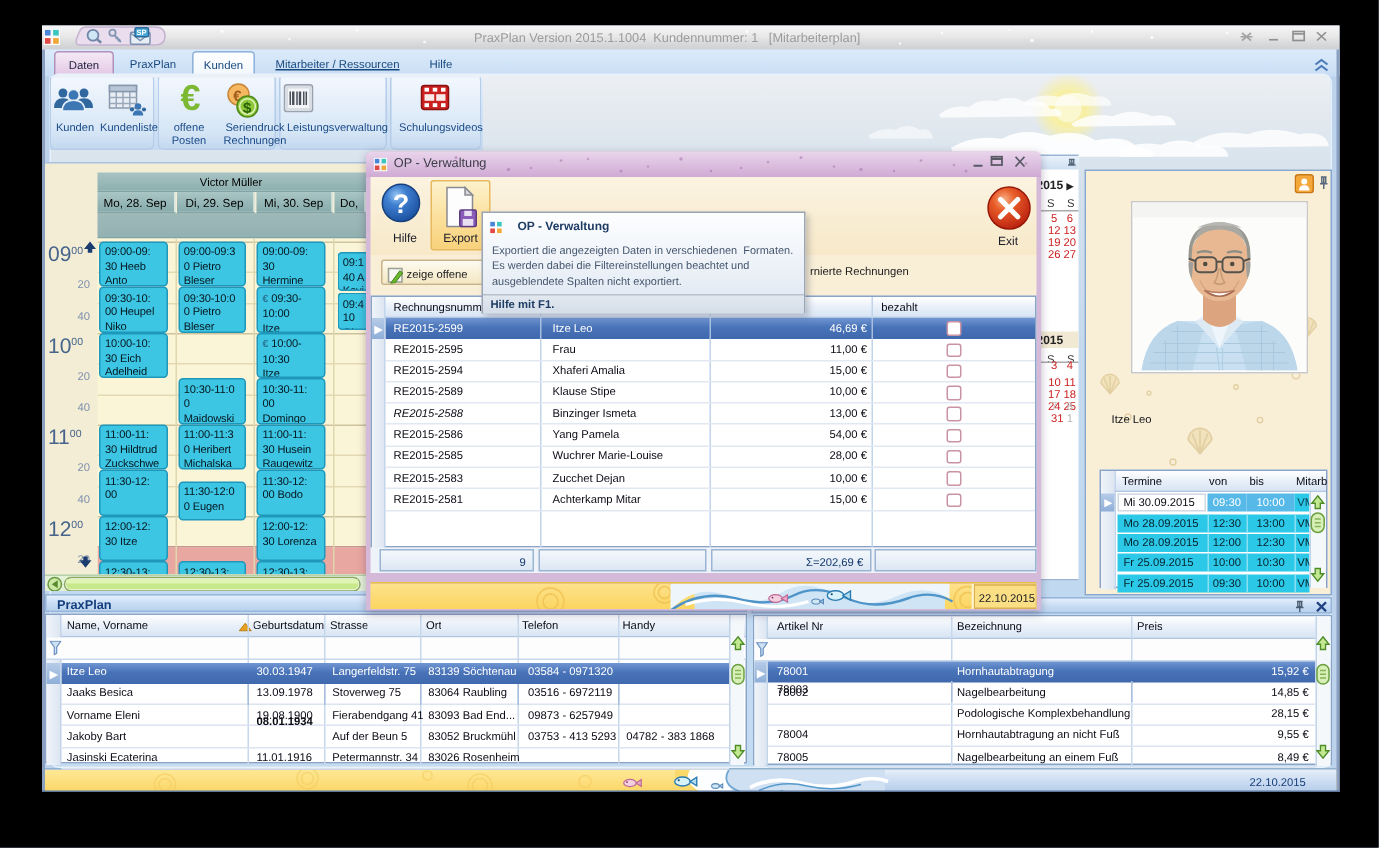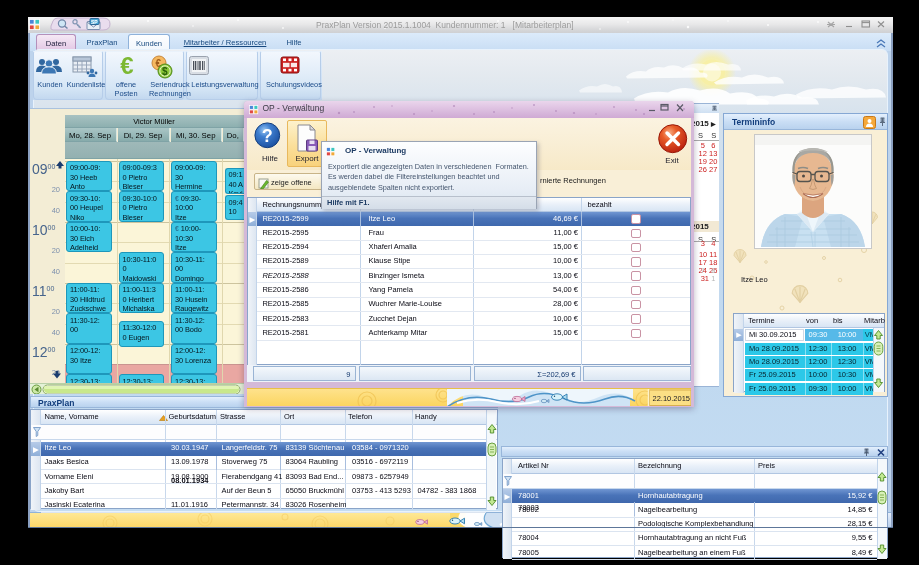--- a/index.html
+++ b/index.html
@@ -310,21 +310,20 @@
     <div class="abs" style="left:0px;top:137px;width:31px;height:1px;background:#aaa;"></div>
     <div class="monthc" style="top:135px;">3&nbsp;&nbsp;&nbsp;4</div>
     <div class="monthc" style="top:145.8px;">10&nbsp;11</div>
     <div class="monthc" style="top:153.7px;">17&nbsp;18</div>
     <div class="monthc" style="top:161.6px;">24&nbsp;25</div>
     <div class="monthc" style="top:169.5px;">31&nbsp;<span style="color:#b8b8b8;">1</span></div>
     <div class="monthc" style="top:162px;color:#b8b8b8;">7&nbsp;&nbsp;&nbsp;8</div>
   </div>
 
   <div class="abs" id="tinfo" style="left:695px;top:96.4px;width:165px;height:283.6px;background:#f9efd6;border:1px solid #86a8d4;">
-    <div class="abs caption" style="left:0;top:0;width:163px;height:15.8px;border:none;border-bottom:1px solid #98b6da;line-height:16px;padding-left:8px;">Termininfo</div>
     <svg class="abs" style="left:138.5px;top:1.5px" width="13" height="13">
         <rect x="0.5" y="0.5" width="12" height="12" rx="2" fill="#f5a83a" stroke="#c87818"></rect>
         <circle cx="6.5" cy="5" r="2" fill="#fff"></circle>
         <path d="M3 11 Q3 7.5 6.5 7.5 Q10 7.5 10 11 Z" fill="#fff"></path>
       </svg>
     <svg class="abs" style="left:154px;top:2px" width="9" height="12">
         <path d="M4.5 2 L4.5 10 M2.6 2 L6.4 2 M3.2 2 L3.2 6 L5.8 6 L5.8 2 M2 6.5 L7 6.5" stroke="#5a6a7e" stroke-width="1" fill="none"></path>
       </svg>
 
     <svg class="abs" style="left:0;top:16px" width="163" height="266">
@@ -722,21 +721,21 @@
           <div class="abs" style="left:9.5px;top:73.0px;width:445.6px;height:1px;background:#dbe4f0;"></div>
           <div class="abs" style="left:13.5px;top:61.2px;font-size:7.5px;color:#0a0a14;white-space:nowrap;">Vorname Eleni</div>
           <div class="abs" style="left:140px;top:61.2px;font-size:7.5px;color:#0a0a14;white-space:nowrap;">19.08.1900</div>
           <div class="abs" style="left:190.5px;top:61.2px;font-size:7.5px;color:#0a0a14;white-space:nowrap;">Fierabendgang 41</div>
           <div class="abs" style="left:254.5px;top:61.2px;font-size:7.5px;color:#0a0a14;white-space:nowrap;">83093 Bad End...</div>
           <div class="abs" style="left:321px;top:61.2px;font-size:7.5px;color:#0a0a14;white-space:nowrap;">09873 - 6257949</div>
           <div class="abs" style="left:9.5px;top:87.2px;width:445.6px;height:1px;background:#dbe4f0;"></div>
           <div class="abs" style="left:13.5px;top:75.5px;font-size:7.5px;color:#0a0a14;white-space:nowrap;">Jakoby Bart</div>
           <div class="abs" style="left:140px;top:66px;font-size:7.5px;color:#0a0a14;white-space:nowrap;font-weight:bold;">08.01.1934</div>
           <div class="abs" style="left:190.5px;top:75.5px;font-size:7.5px;color:#0a0a14;white-space:nowrap;">Auf der Beun 5</div>
-          <div class="abs" style="left:254.5px;top:75.5px;font-size:7.5px;color:#0a0a14;white-space:nowrap;">65050 Bruckmühl</div>
+          <div class="abs" style="left:254.5px;top:75.5px;font-size:7.5px;color:#0a0a14;white-space:nowrap;">83052 Bruckmühl</div>
           <div class="abs" style="left:321px;top:75.5px;font-size:7.5px;color:#0a0a14;white-space:nowrap;">03753 - 413 5293</div>
           <div class="abs" style="left:386.5px;top:75.5px;font-size:7.5px;color:#0a0a14;white-space:nowrap;">04782 - 383 1868</div>
           <div class="abs" style="left:9.5px;top:101.5px;width:445.6px;height:1px;background:#dbe4f0;"></div>
           <div class="abs" style="left:13.5px;top:89.7px;font-size:7.5px;color:#0a0a14;white-space:nowrap;">Jasinski Ecaterina</div>
           <div class="abs" style="left:140px;top:89.7px;font-size:7.5px;color:#0a0a14;white-space:nowrap;">11.01.1916</div>
           <div class="abs" style="left:190.5px;top:89.7px;font-size:7.5px;color:#0a0a14;white-space:nowrap;">Petermannstr. 34</div>
           <div class="abs" style="left:254.5px;top:89.7px;font-size:7.5px;color:#0a0a14;white-space:nowrap;">83026 Rosenheim</div>
         </div>
       <div class="abs" style="left:455.1px;top:0;width:10.4px;height:100.1px;background:#f4f8fb;border-left:1px solid #c2d4ea;"></div>
       <svg class="abs" style="left:455.5px;top:1px" width="10" height="99">
@@ -745,21 +744,21 @@
           <g stroke="#86b458">
             <line x1="3" y1="36" x2="7" y2="36"></line>
             <line x1="3" y1="38.5" x2="7" y2="38.5"></line>
             <line x1="3" y1="41" x2="7" y2="41"></line>
           </g>
         <path d="M5 94.5 L9 89.5 L6.7 89.5 L6.7 86 L3.3 86 L3.3 89.5 L1 89.5 Z" fill="#c2e892" stroke="#4e8c28" stroke-width="0.9"></path>
       </svg>
     </div>
   </div>
 
-  <div class="abs" id="brpanel" style="z-index:2;left:472.5px;top:381px;width:387.5px;height:80px;margin-top:48px;">
+  <div class="abs" id="brpanel" style="z-index:2;left:472.5px;top:381px;width:387.5px;height:80px;">
     <div class="abs caption" style="left:0;top:0;width:387.5px;height:11px;"></div>
     <svg class="abs" style="left:361px;top:1.5px" width="26" height="9">
       <path d="M4.5 1 L4.5 8 M2.6 1 L6.4 1 M3.2 1 L3.2 4.5 L5.8 4.5 L5.8 1 M2 5 L7 5" stroke="#4a5a70" stroke-width="0.9" fill="none"></path>
       <path d="M16 1.5 L22 7.5 M22 1.5 L16 7.5" stroke="#204080" stroke-width="1.6" fill="none"></path>
     </svg>
     <div class="abs" id="brtable" style="left:1px;top:12px;width:386.5px;height:99.5px;background:#fff;border:1px solid #8aa4c8;">
       <div class="abs ghead" style="left:0;top:0;width:384.5px;height:14.6px;border:none;border-bottom:1px solid #b1c6e2;"></div>
       <div class="abs hcell" style="left:15.5px;top:1.5px;">Artikel Nr</div>
       <div class="abs hcell" style="left:135.5px;top:1.5px;">Bezeichnung</div>
       <div class="abs hcell" style="left:255.5px;top:1.5px;">Preis</div>

